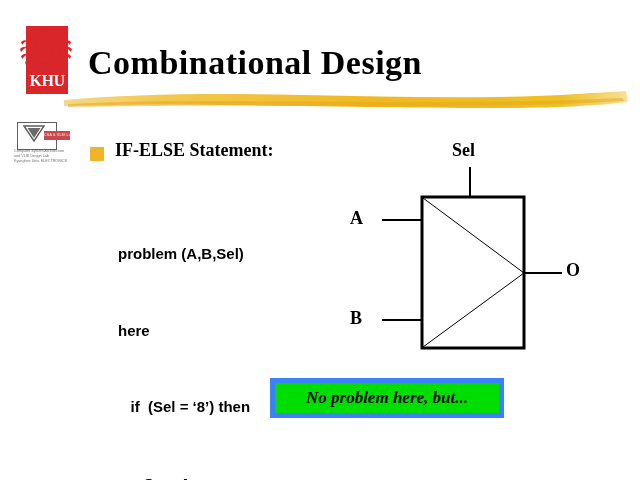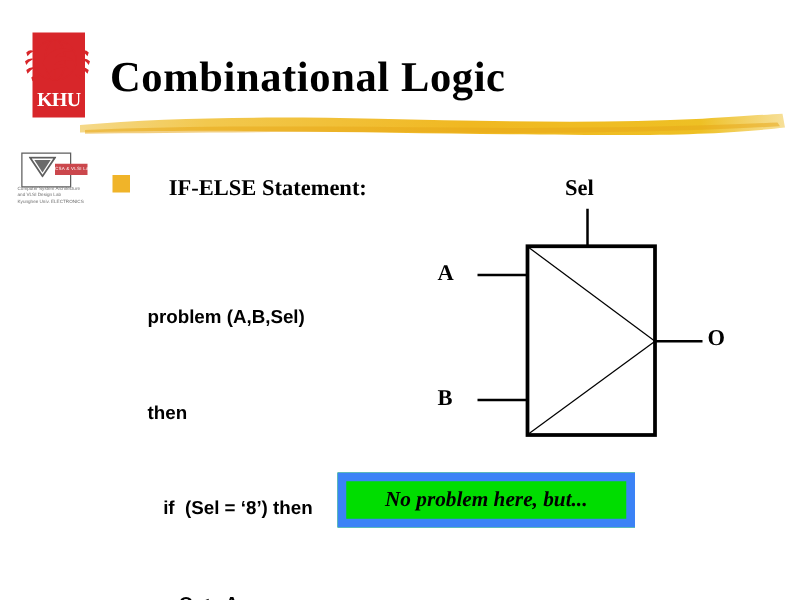--- a/index.html
+++ b/index.html
@@ -37,21 +37,21 @@
   .sl-v{position:absolute;left:9px;top:3px;width:22px;height:17px;}
   .sl-red{position:absolute;left:30px;top:9px;width:26px;height:9px;background:#c01f25;}
   .sl-red span{
     display:block;color:#fff;font-size:3.6px;line-height:9px;text-align:center;
     font-family:"Liberation Sans", sans-serif;white-space:nowrap;letter-spacing:.2px;
   }
   .sl-cap{position:absolute;left:0;top:27px;width:62px;color:#4a4a4a;
     font-size:3.7px;line-height:5.2px;font-family:"Liberation Sans", sans-serif;white-space:nowrap;}
 
   
-  .bullet-row{position:absolute;left:90px;top:140px;display:flex;align-items:flex-start;gap:20px;}
+  .bullet-row{position:absolute;left:90px;top:140px;display:flex;align-items:flex-end;}
   .bullet-sq{width:14px;height:14px;background:#f0b429;margin-right:11px;flex:none;}
   .bullet-label{
     font-family:"Liberation Serif", serif;font-weight:bold;font-size:18px;color:#000;
     white-space:nowrap;
   }
 
   
   .code{
     position:absolute;left:118px;top:190px;
     font-family:"Liberation Sans", sans-serif;
@@ -67,21 +67,21 @@
     font-size:18px;color:#000;white-space:nowrap;text-align:center;
   }
   .lbl-sel{left:122px;top:10px;}
   .lbl-a{left:20px;top:78px;}
   .lbl-b{left:20px;top:178px;}
   .lbl-o{left:236px;top:130px;}
 
   
   .callout{
     position:absolute;left:270px;top:378px;width:224px;height:30px;
-    background:#00dd00;border:7px solid #3b82f6;
+    background:#00dd00;border:5px solid #3b82f6;
     display:flex;align-items:center;justify-content:center;
   }
   .callout span{
     font-family:"Liberation Serif", serif;font-weight:bold;font-style:italic;
     font-size:17px;color:#000;white-space:nowrap;
   }
 </style>
 </head>
 <body>
 
@@ -103,21 +103,21 @@
         <path d="M7 34 q3 -3 7 -2 q-4 2 -6 5 Z"></path>
         <path d="M53 14 q-3 -3 -6 -1 q3 1 5 4 Z"></path>
         <path d="M54 21 q-3 -3 -7 -2 q4 2 6 5 Z"></path>
         <path d="M53 28 q-3 -3 -7 -2 q4 2 6 5 Z"></path>
         <path d="M49 34 q-3 -3 -7 -2 q4 2 6 5 Z"></path>
       </g>
     </svg>
     <div class="khu-text">KHU</div>
   </div>
 
-  <div class="title">Combinational Logic</div>
+  <div class="title">Combinational Design</div>
 
   <svg class="swoosh" viewBox="0 0 566 22" preserveAspectRatio="none">
     <defs>
       <linearGradient id="gq" x1="0" y1="0" x2="1" y2="0">
         <stop offset="0%" stop-color="#f5d98a"></stop>
         <stop offset="18%" stop-color="#f2c84e"></stop>
         <stop offset="55%" stop-color="#f0b821"></stop>
         <stop offset="88%" stop-color="#eec024"></stop>
         <stop offset="100%" stop-color="#f7e09a"></stop>
       </linearGradient>
@@ -142,21 +142,21 @@
     </div>
   </div>
 
   <div class="bullet-row">
     <div class="bullet-sq"></div>
     <div class="bullet-label">IF-ELSE Statement:</div>
   </div>
 
   <div class="code">
     <div>problem (A,B,Sel)</div>
-    <div>then</div>
+    <div>here</div>
     <div>   if  (Sel = ‘8’) then</div>
     <div>      O &lt;= A;</div>
     
     
     
     
   </div>
 
   <div class="diagram">
     <svg width="300" height="240" viewBox="0 0 300 240">

